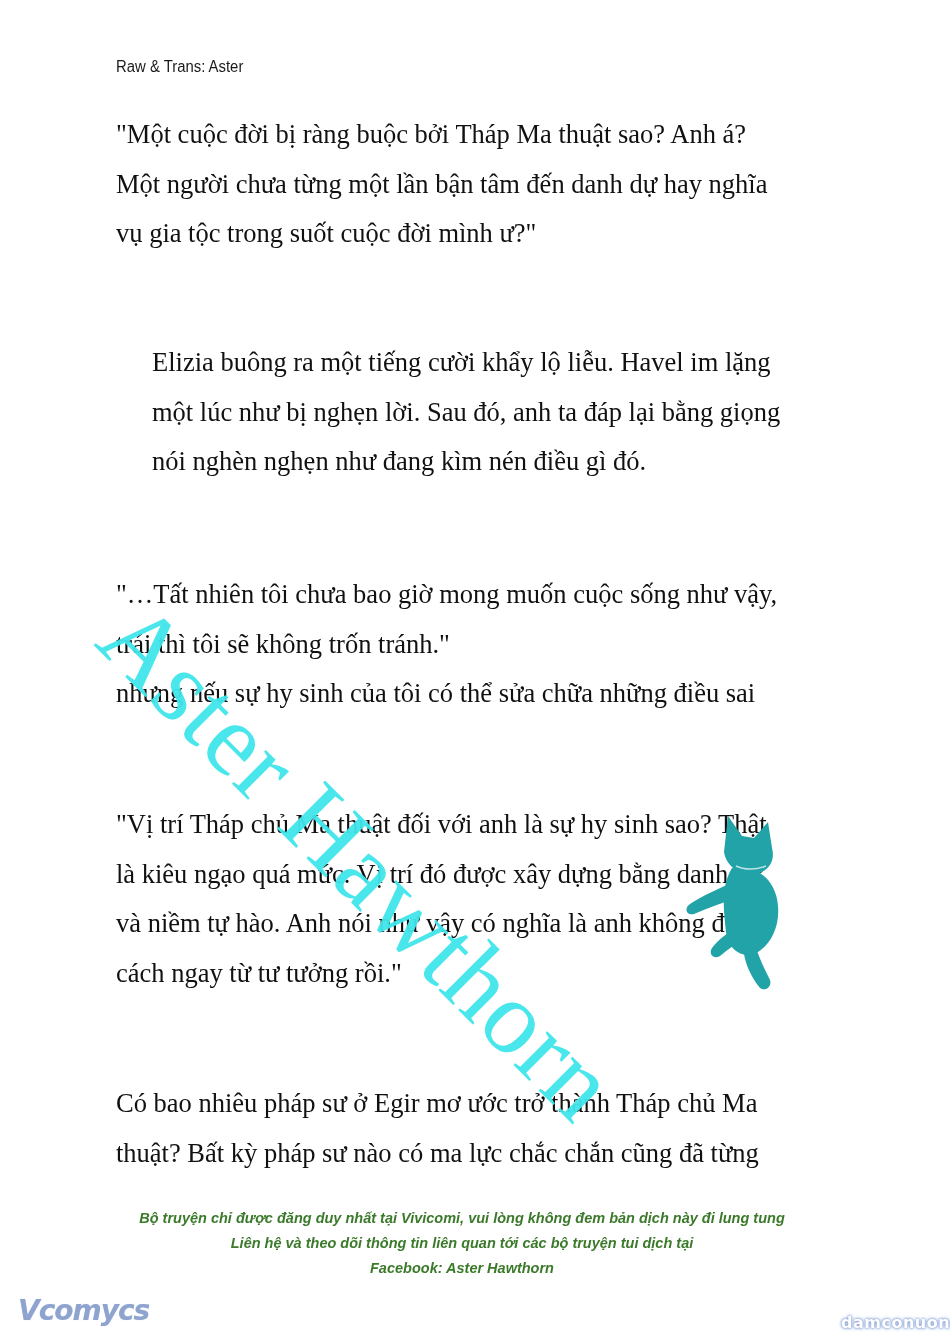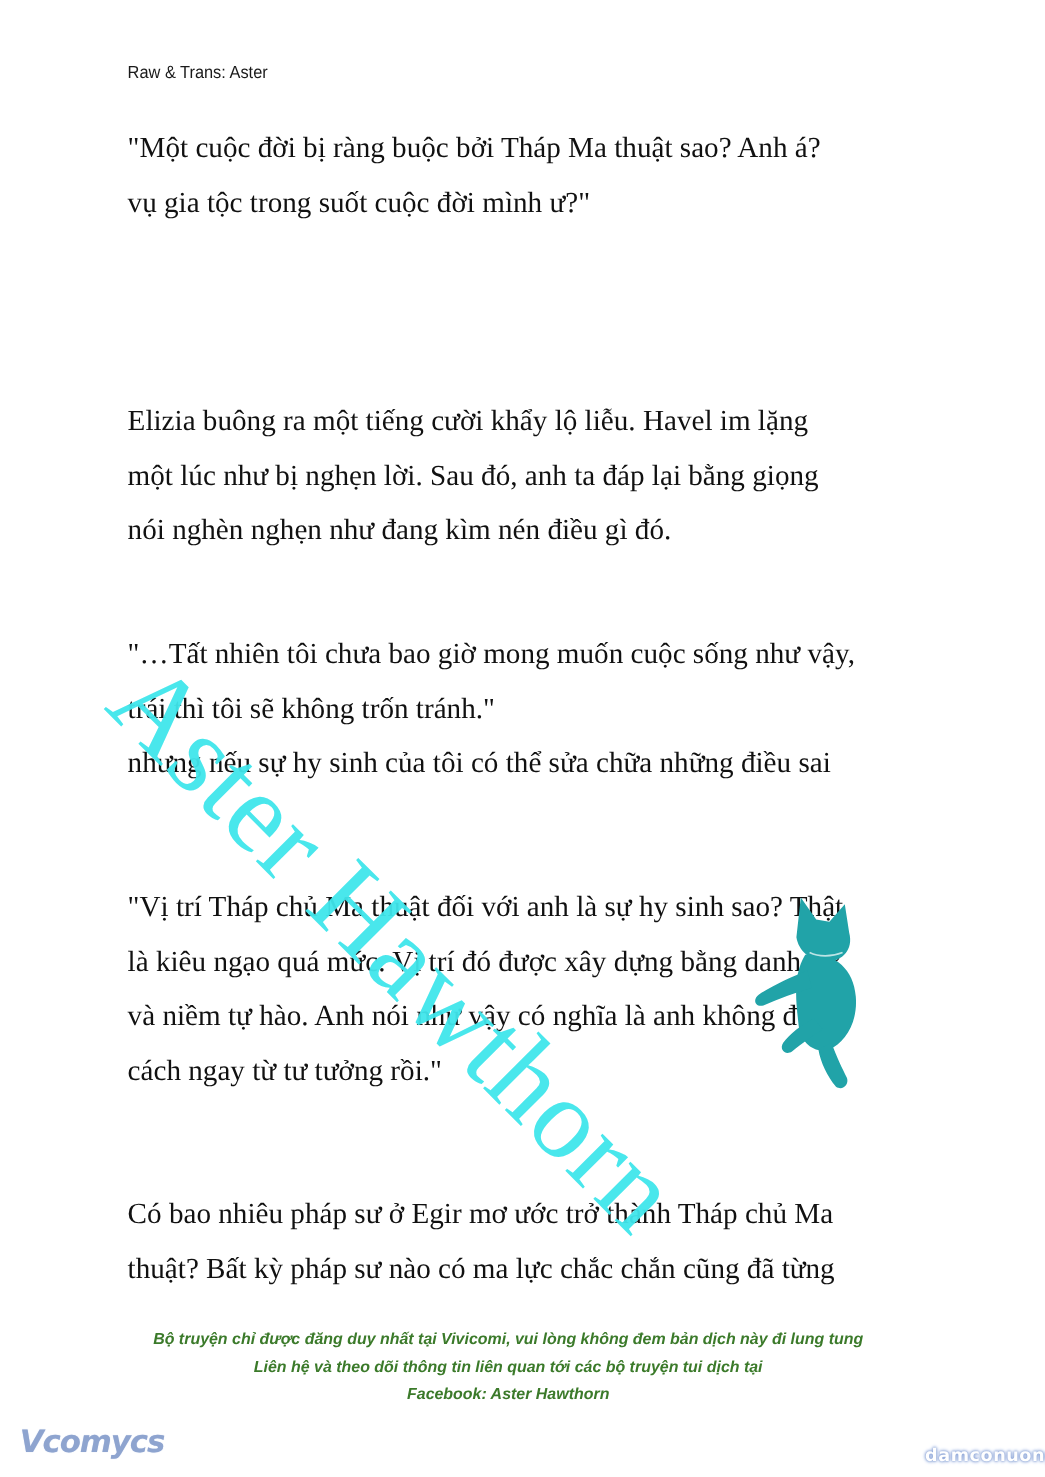--- a/index.html
+++ b/index.html
@@ -11,21 +11,21 @@
       position: absolute; left: 116px; top: 58px;
       font-family: "Liberation Sans", sans-serif; font-size: 16px; color: #1a1a1a;
       transform: scaleX(0.93); transform-origin: left top;
     }
     .body-text {
       position: absolute; left: 116px; top: 110px; width: 740px;
     }
     .para { margin: 0; font-size: 26.5px; line-height: 49.5px; white-space: nowrap; }
     .para .line { display: block; }
     .p0 { position: absolute; top: 0; }
-    .p1 { position: absolute; top: 248px; }
+    .p1 { position: absolute; top: 228px; margin-left: 36px; }
     .p2 { position: absolute; top: 460px; }
     .p3 { position: absolute; top: 690px; }
     .p4 { position: absolute; top: 969px; }
 
     .watermark {
       position: absolute; left: 118px; top: 560px;
       font-family: "Liberation Serif", "DejaVu Serif", serif;
       font-size: 104px; color: #40e6ec; letter-spacing: 1px;
       transform: rotate(45deg); transform-origin: left center;
       white-space: nowrap; opacity: 0.95; pointer-events: none;
@@ -54,20 +54,21 @@
     }
   </style>
 </head>
 <body>
 
 <div class="credit">Raw &amp; Trans: Aster</div>
 
 <div class="body-text">
   <p class="para p0">
     <span class="line">"Một cuộc đời bị ràng buộc bởi Tháp Ma thuật sao? Anh á?</span>
+    <span class="line">Một người chưa từng một lần bận tâm đến danh dự hay nghĩa</span>
     <span class="line">vụ gia tộc trong suốt cuộc đời mình ư?"</span>
   </p>
   <p class="para p1">
     <span class="line">Elizia buông ra một tiếng cười khẩy lộ liễu. Havel im lặng</span>
     <span class="line">một lúc như bị nghẹn lời. Sau đó, anh ta đáp lại bằng giọng</span>
     <span class="line">nói nghèn nghẹn như đang kìm nén điều gì đó.</span>
   </p>
   <p class="para p2">
     <span class="line">"…Tất nhiên tôi chưa bao giờ mong muốn cuộc sống như vậy,</span>
     <span class="line">trái thì tôi sẽ không trốn tránh."</span>

